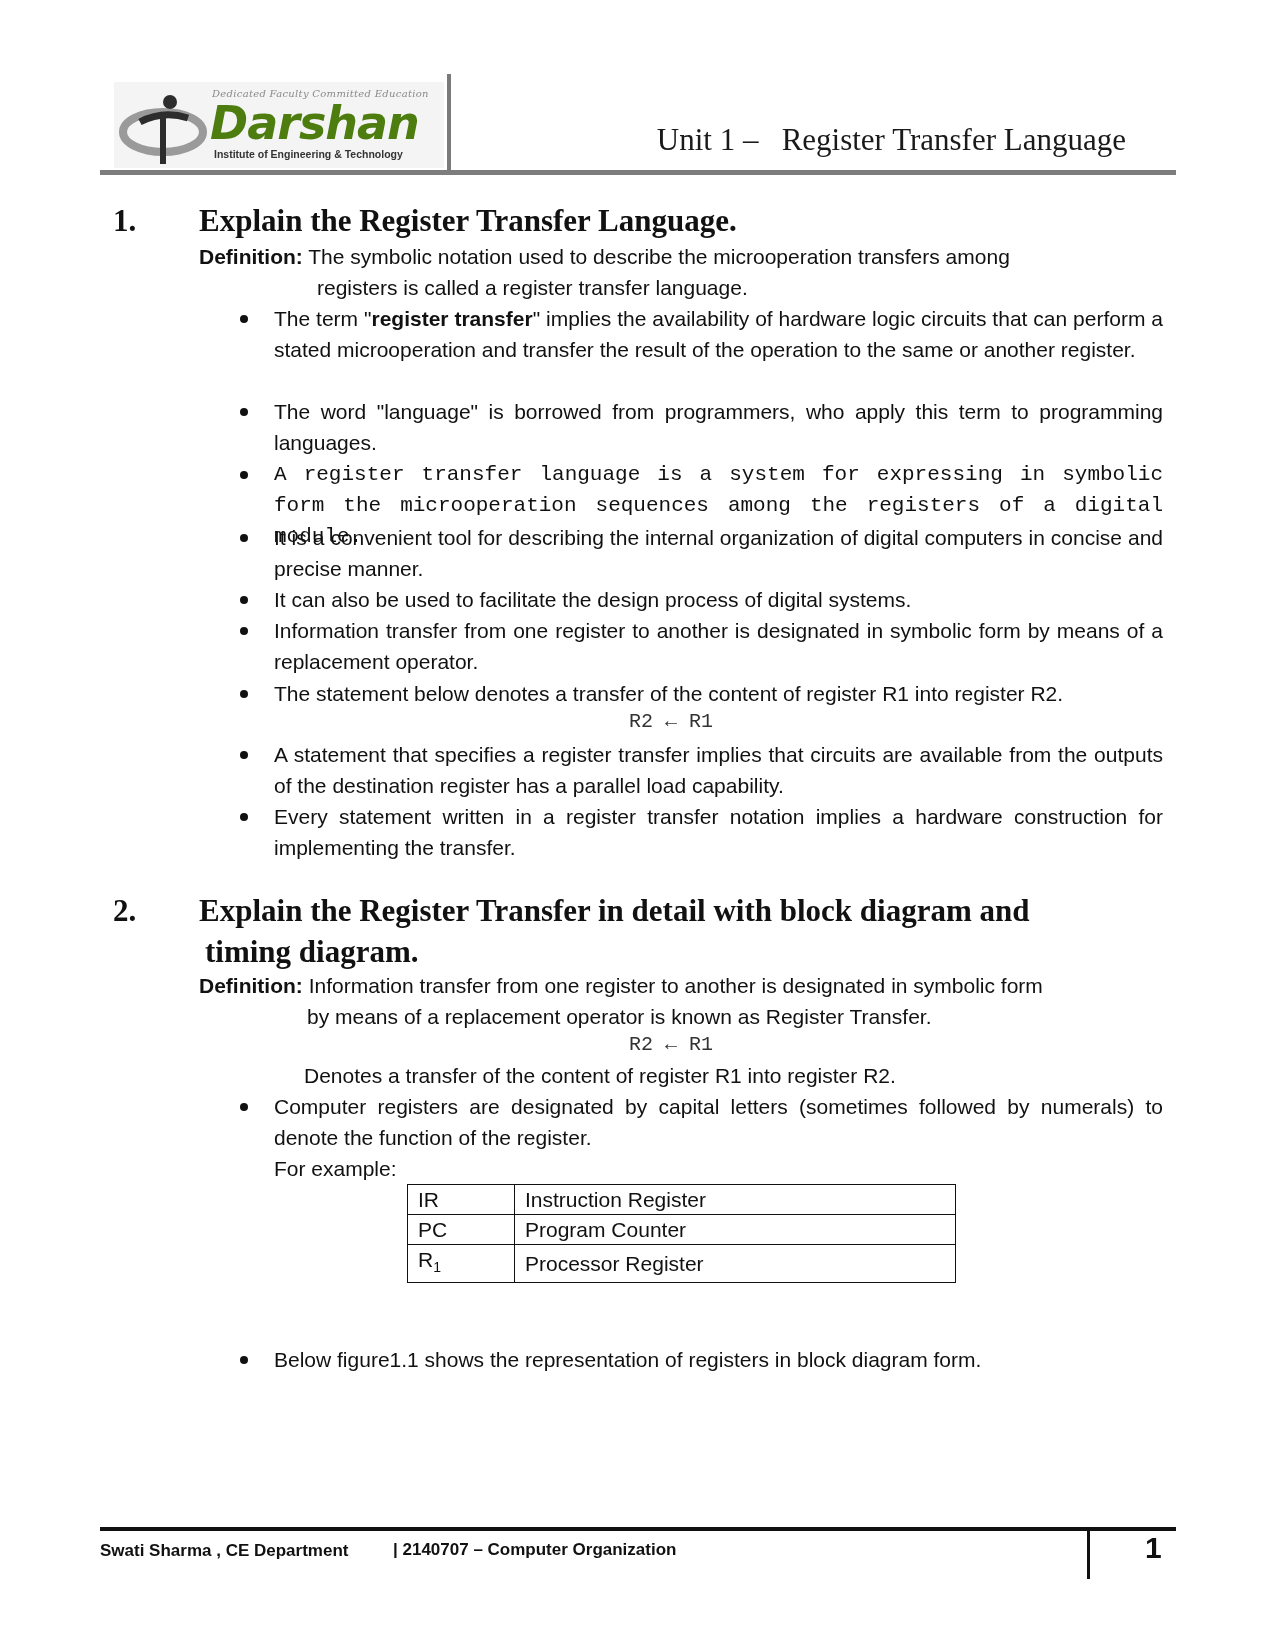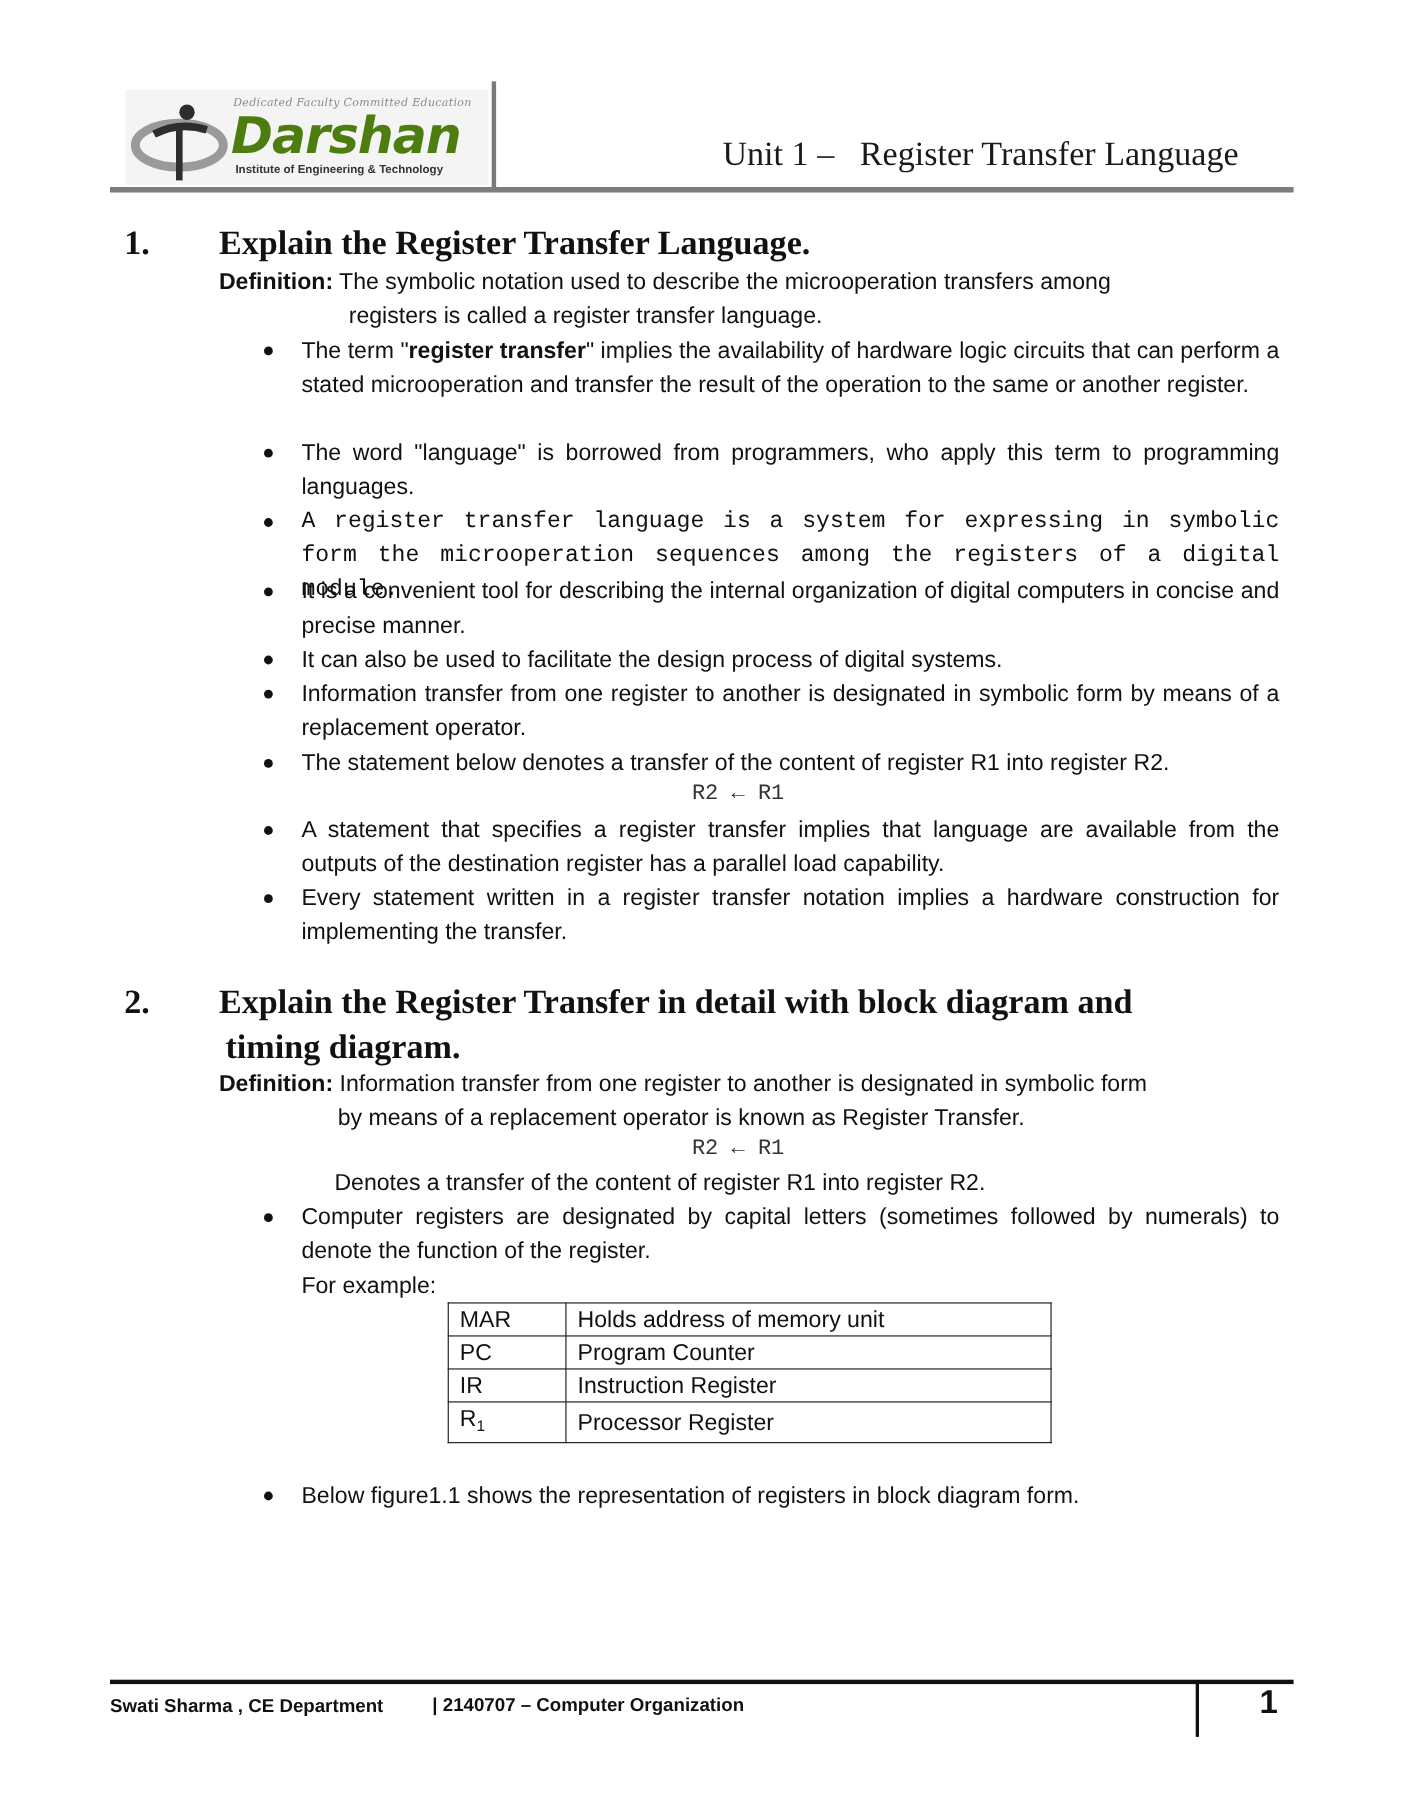--- a/index.html
+++ b/index.html
@@ -94,21 +94,21 @@
 
 <div class="bullet" style="left:240px; top:627px;"></div>
 <div class="text justify" style="left:274px; top:615px; width:889px;">Information transfer from one register to another is designated in symbolic form by means of a replacement operator.</div>
 
 <div class="bullet" style="left:240px; top:690px;"></div>
 <div class="text" style="left:274px; top:678px; width:900px; white-space:nowrap;">The statement below denotes a transfer of the content of register R1 into register R2.</div>
 
 <div class="mono" style="left:629px; top:710px;">R2 ← R1</div>
 
 <div class="bullet" style="left:240px; top:751px;"></div>
-<div class="text justify" style="left:274px; top:739px; width:889px;">A statement that specifies a register transfer implies that language are available from the outputs of the destination register has a parallel load capability.</div>
+<div class="text justify" style="left:274px; top:739px; width:889px;">A statement that specifies a register transfer implies that circuits are available from the outputs of the destination register has a parallel load capability.</div>
 
 <div class="bullet" style="left:240px; top:813px;"></div>
 <div class="text justify" style="left:274px; top:801px; width:889px;">Every statement written in a register transfer notation implies a hardware construction for implementing the transfer.</div>
 
 <div class="q-head" style="left:113px; top:893px; width:1060px; height:80px;">
   <span class="q-num" style="left:0; top:0;">2.</span>
   <span class="q-text" style="left:86px; top:0;">Explain the Register Transfer in detail with block diagram and</span>
   <span class="q-text" style="left:92px; top:41px;">timing diagram.</span>
 </div>
 
@@ -120,31 +120,27 @@
 
 <div class="mono" style="left:629px; top:1033px;">R2 ← R1</div>
 <div class="text" style="left:304px; top:1060px;">Denotes a transfer of the content of register R1 into register R2.</div>
 
 <div class="bullet" style="left:240px; top:1103px;"></div>
 <div class="text justify" style="left:274px; top:1091px; width:889px;">Computer registers are designated by capital letters (sometimes followed by numerals) to denote the function of the register.</div>
 <div class="text" style="left:274px; top:1153px;">For example:</div>
 
 <table class="reg">
   <tbody>
-      <tr>
-    <td class="c1">MAR</td>
-    <td>Holds address of memory unit</td>
+  <tr>
+    <td class="c1">IR</td>
+    <td>Instruction Register</td>
   </tr>
   <tr>
     <td class="c1">PC</td>
     <td>Program Counter</td>
-  </tr>
-  <tr>
-    <td class="c1">IR</td>
-    <td>Instruction Register</td>
   </tr>
   <tr>
     <td class="c1"><span>R</span><sub>1</sub></td>
     <td>Processor Register</td>
   </tr>
 </tbody>
   </table>
 
 <div class="bullet" style="left:240px; top:1356px;"></div>
 <div class="text" style="left:274px; top:1344px; width:889px;">Below figure1.1 shows the representation of registers in block diagram form.</div>

